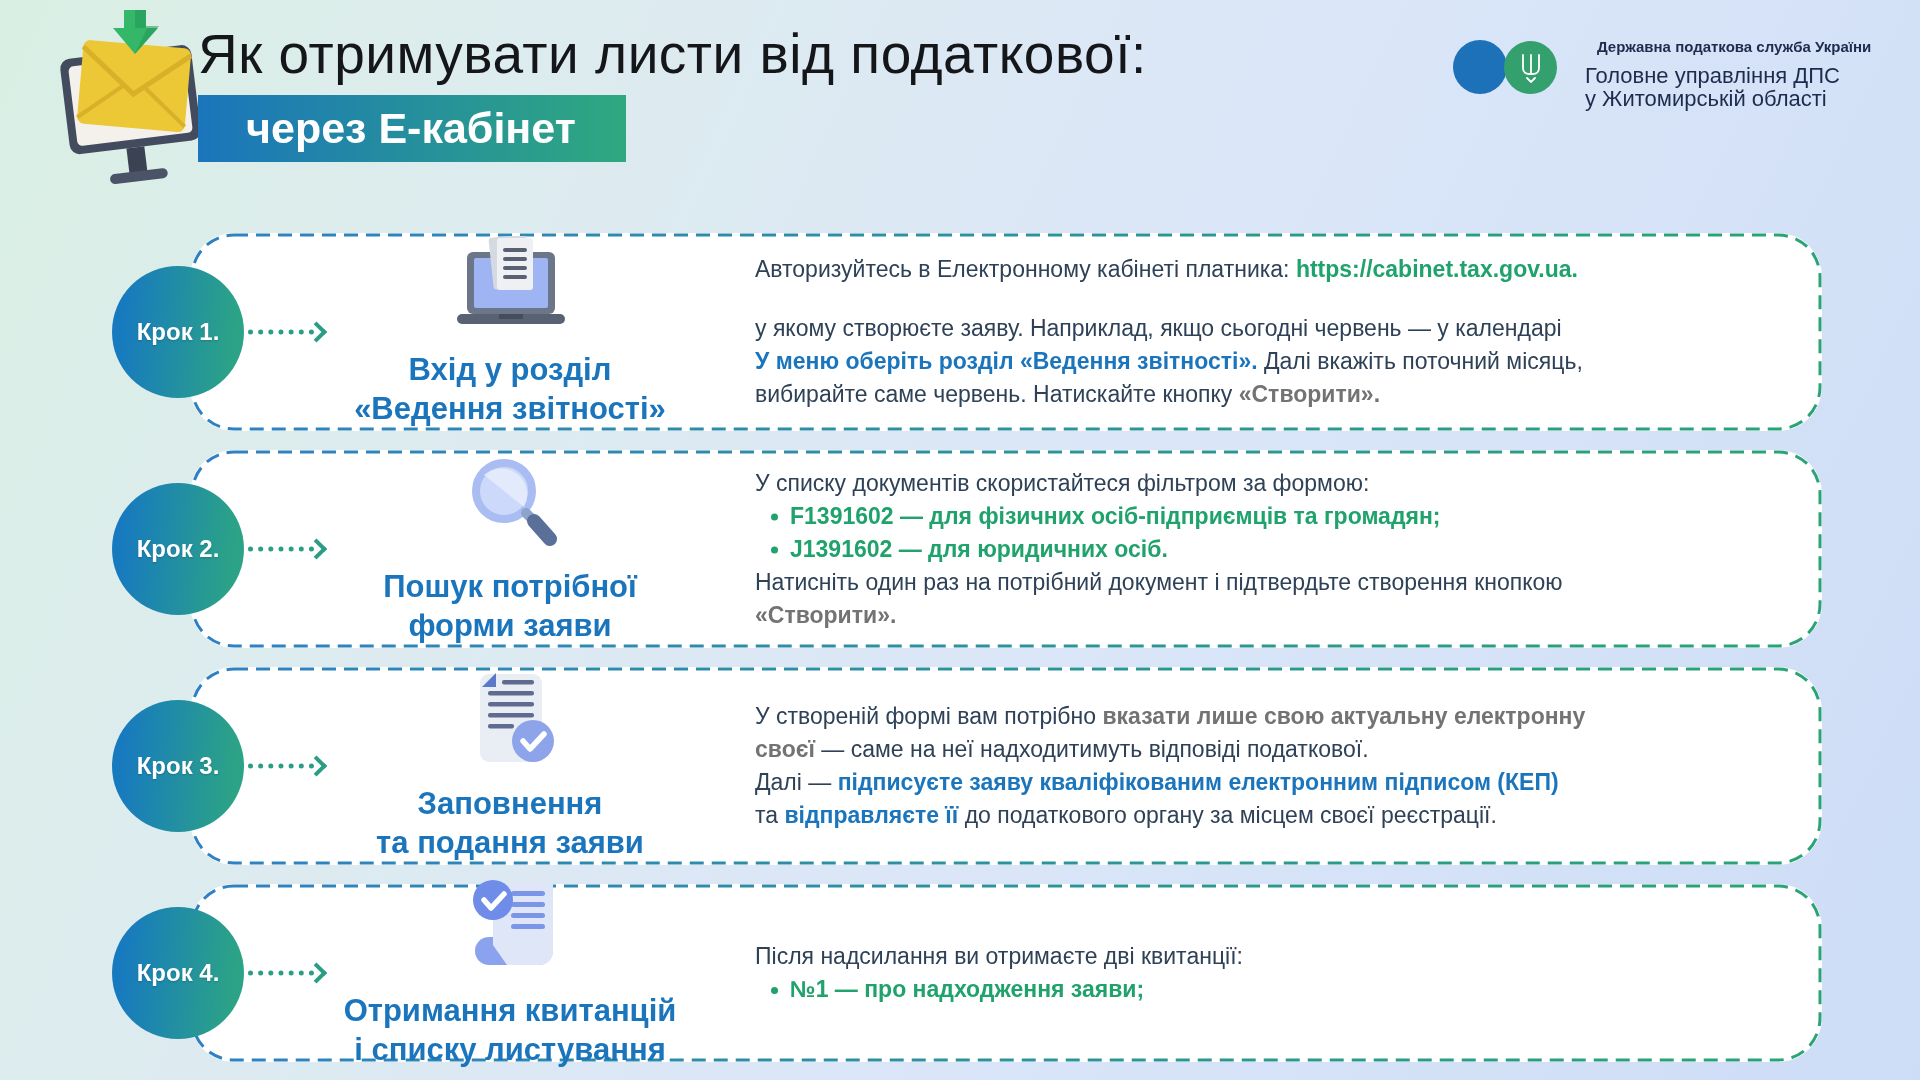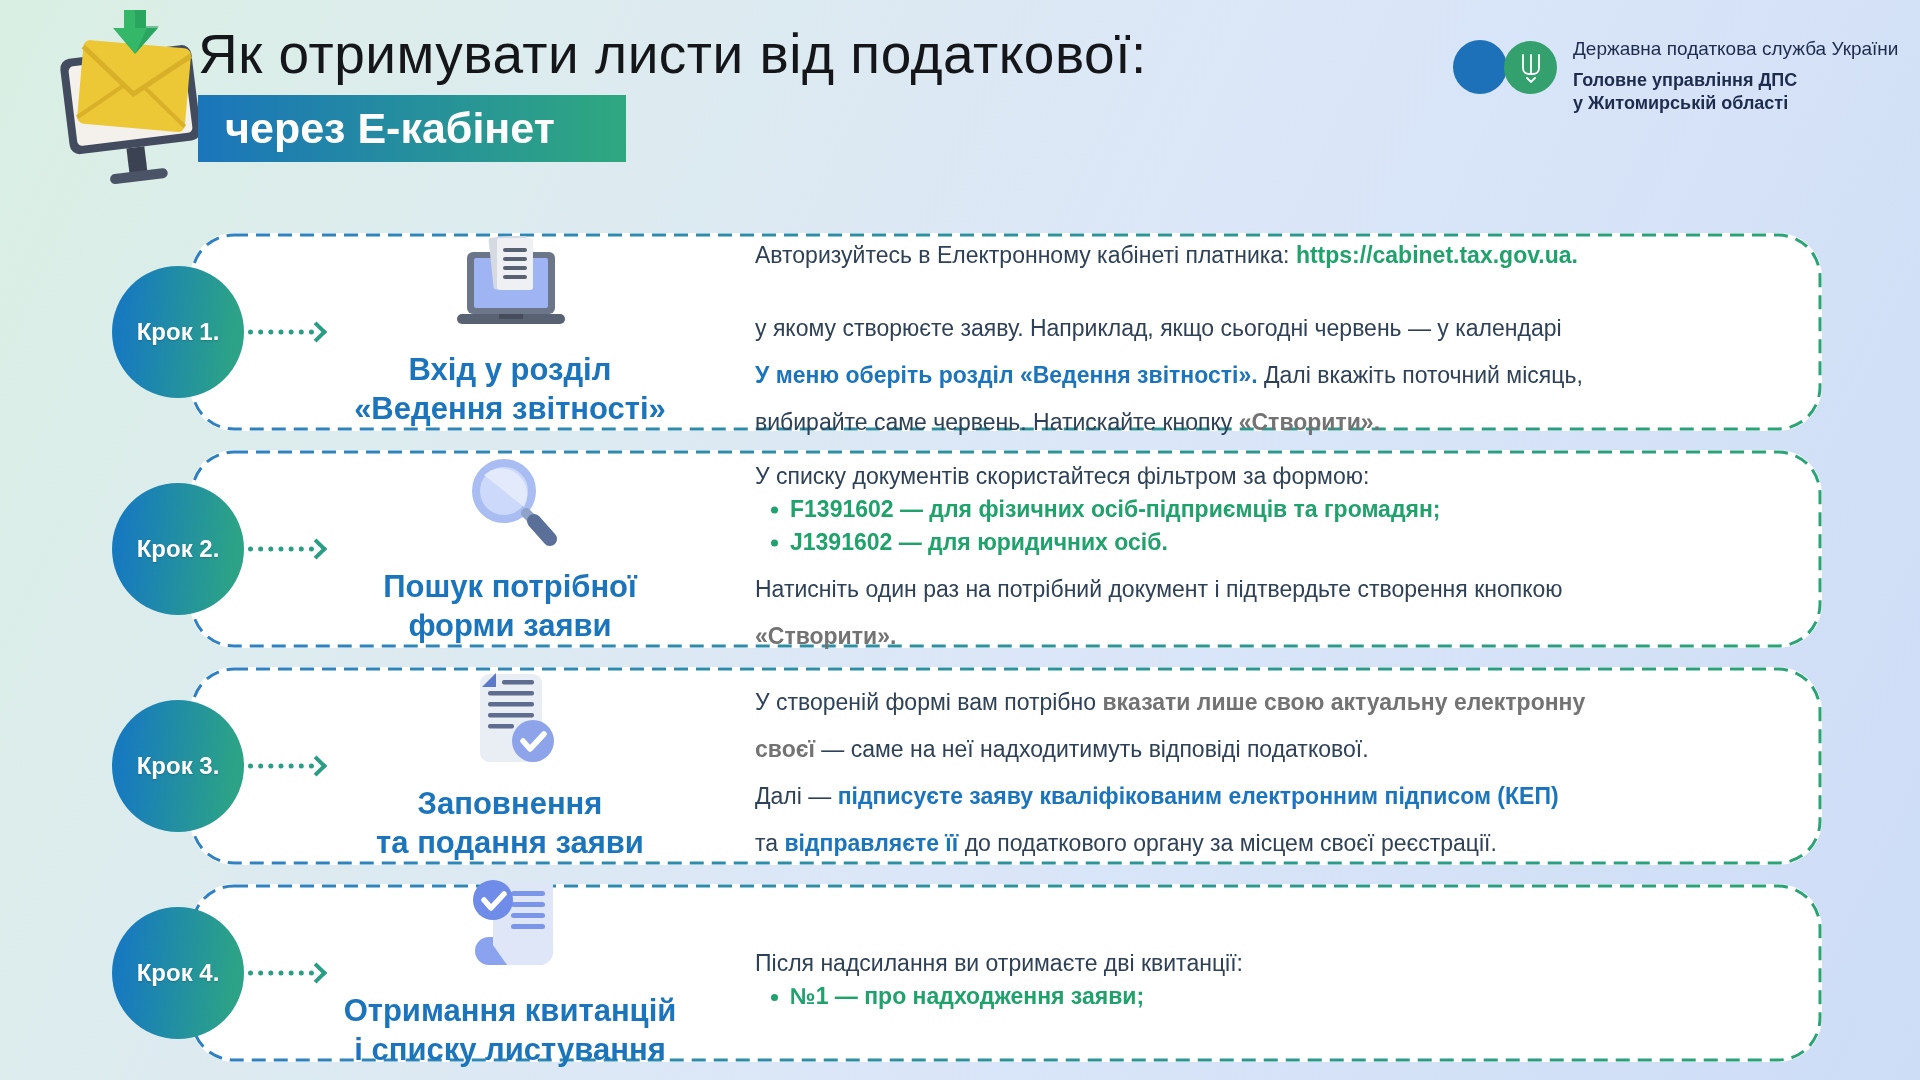--- a/index.html
+++ b/index.html
@@ -10,30 +10,30 @@
   }
   
   .page-title{
     position:absolute;left:198px;top:22px;
     font-size:55px;font-weight:400;color:#14161a;letter-spacing:.5px;
   }
   .badge{
     position:absolute;left:198px;top:95px;width:428px;height:67px;
     background:linear-gradient(90deg,#1b75bb,#2fa87f);
     color:#fff;font-size:43px;font-weight:bold;line-height:67px;
-    padding-left:27px;box-sizing:border-box;
+    padding-left:48px;box-sizing:border-box;
   }
   .illustration{position:absolute;left:28px;top:2px;width:200px;height:200px;}
   .logo{position:absolute;left:1453px;top:36px;width:440px;height:80px;}
   .logo-circle{position:absolute;border-radius:50%;}
   .logo-circle.blue{left:0;top:4px;width:54px;height:54px;background:#1d71b8;}
   .logo-circle.green{left:51px;top:5px;width:53px;height:53px;background:#33a06e;display:flex;align-items:center;justify-content:center;}
   .org-text{position:absolute;left:120px;top:2px;color:#1e2b4d;}
-  .org-line1{font-size:19px;font-weight:normal;margin-bottom:9px;white-space:nowrap;}
-  .org-line2,.org-line3{font-size:18px;font-weight:bold;line-height:23px;white-space:nowrap;}
+  .org-line1{font-size:15px;font-weight:bold;margin-bottom:9px;white-space:nowrap;margin-left:24px;}
+  .org-line2,.org-line3{font-size:22px;font-weight:normal;line-height:23px;white-space:nowrap;margin-left:12px;}
   
   .cards{position:absolute;left:190px;top:233px;width:1632px;}
   .card{
     position:relative;width:1632px;height:198px;background:#ffffff;
     border-radius:44px;margin-bottom:19px;
   }
   .card.short{height:178px;}
   .border-svg{position:absolute;left:0;top:0;width:100%;height:100%;}
   .step-circle{
     position:absolute;left:-78px;top:50%;transform:translateY(-50%);
@@ -47,21 +47,21 @@
   .arrow .dots{width:66px;border-top:5px dotted #2a9e85;}
   .arrow .head{width:11px;height:11px;border-top:4px solid #2a9e85;border-right:4px solid #2a9e85;transform:rotate(45deg);margin-left:-5px;}
   .left-col{position:absolute;left:150px;width:340px;top:50%;transform:translateY(-50%);text-align:center;}
   .icon-box{height:100px;display:flex;align-items:flex-end;justify-content:center;margin-bottom:14px;}
   .step-title{font-size:31px;font-weight:bold;color:#1b75bc;line-height:39px;}
   .divider-svg{position:absolute;left:505px;top:50%;transform:translateY(-50%);}
   .step-text{
     position:absolute;left:565px;top:50%;transform:translateY(-50%);
     width:1060px;font-size:23px;line-height:33px;color:#2e4156;
   }
-  .blk.p{min-height:33px;margin-top:14px;}
+  .blk.p{min-height:33px;}
   .blk.gap{height:26px;}
   .blk .g{color:#1fa26b;font-weight:bold;}
   .blk .b{color:#1b75bc;font-weight:bold;}
   .blk .n{color:#737373;font-weight:bold;}
   .dot{display:inline-block;width:7px;height:7px;border-radius:50%;background:#1fa26b;margin:0 12px 3px 16px;}
   .defs-holder{position:absolute;width:0;height:0;}
 </style>
 </head>
 <body>
 

